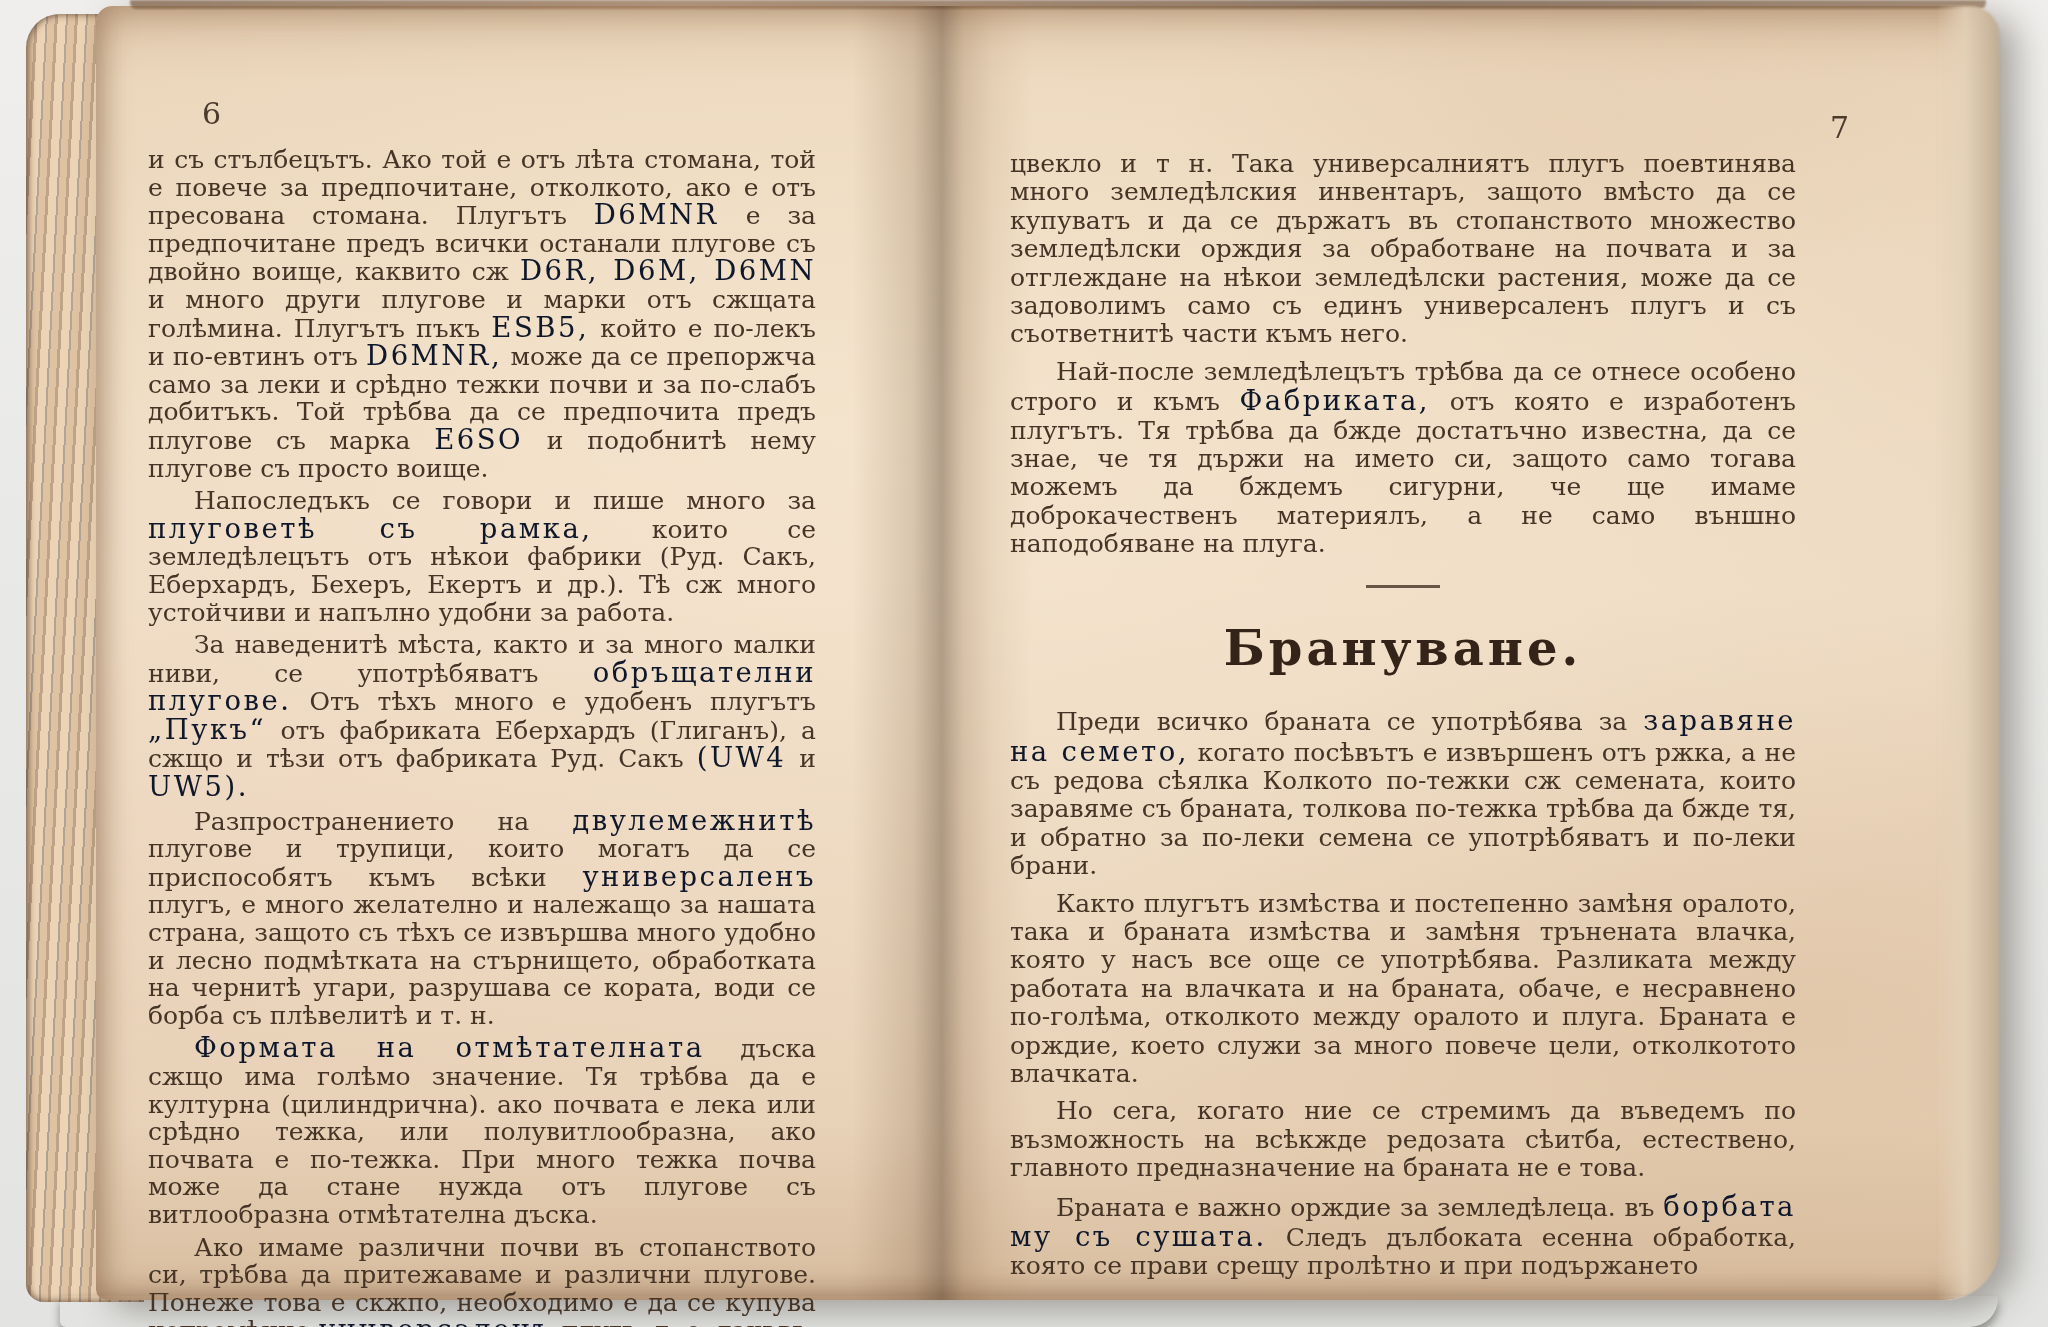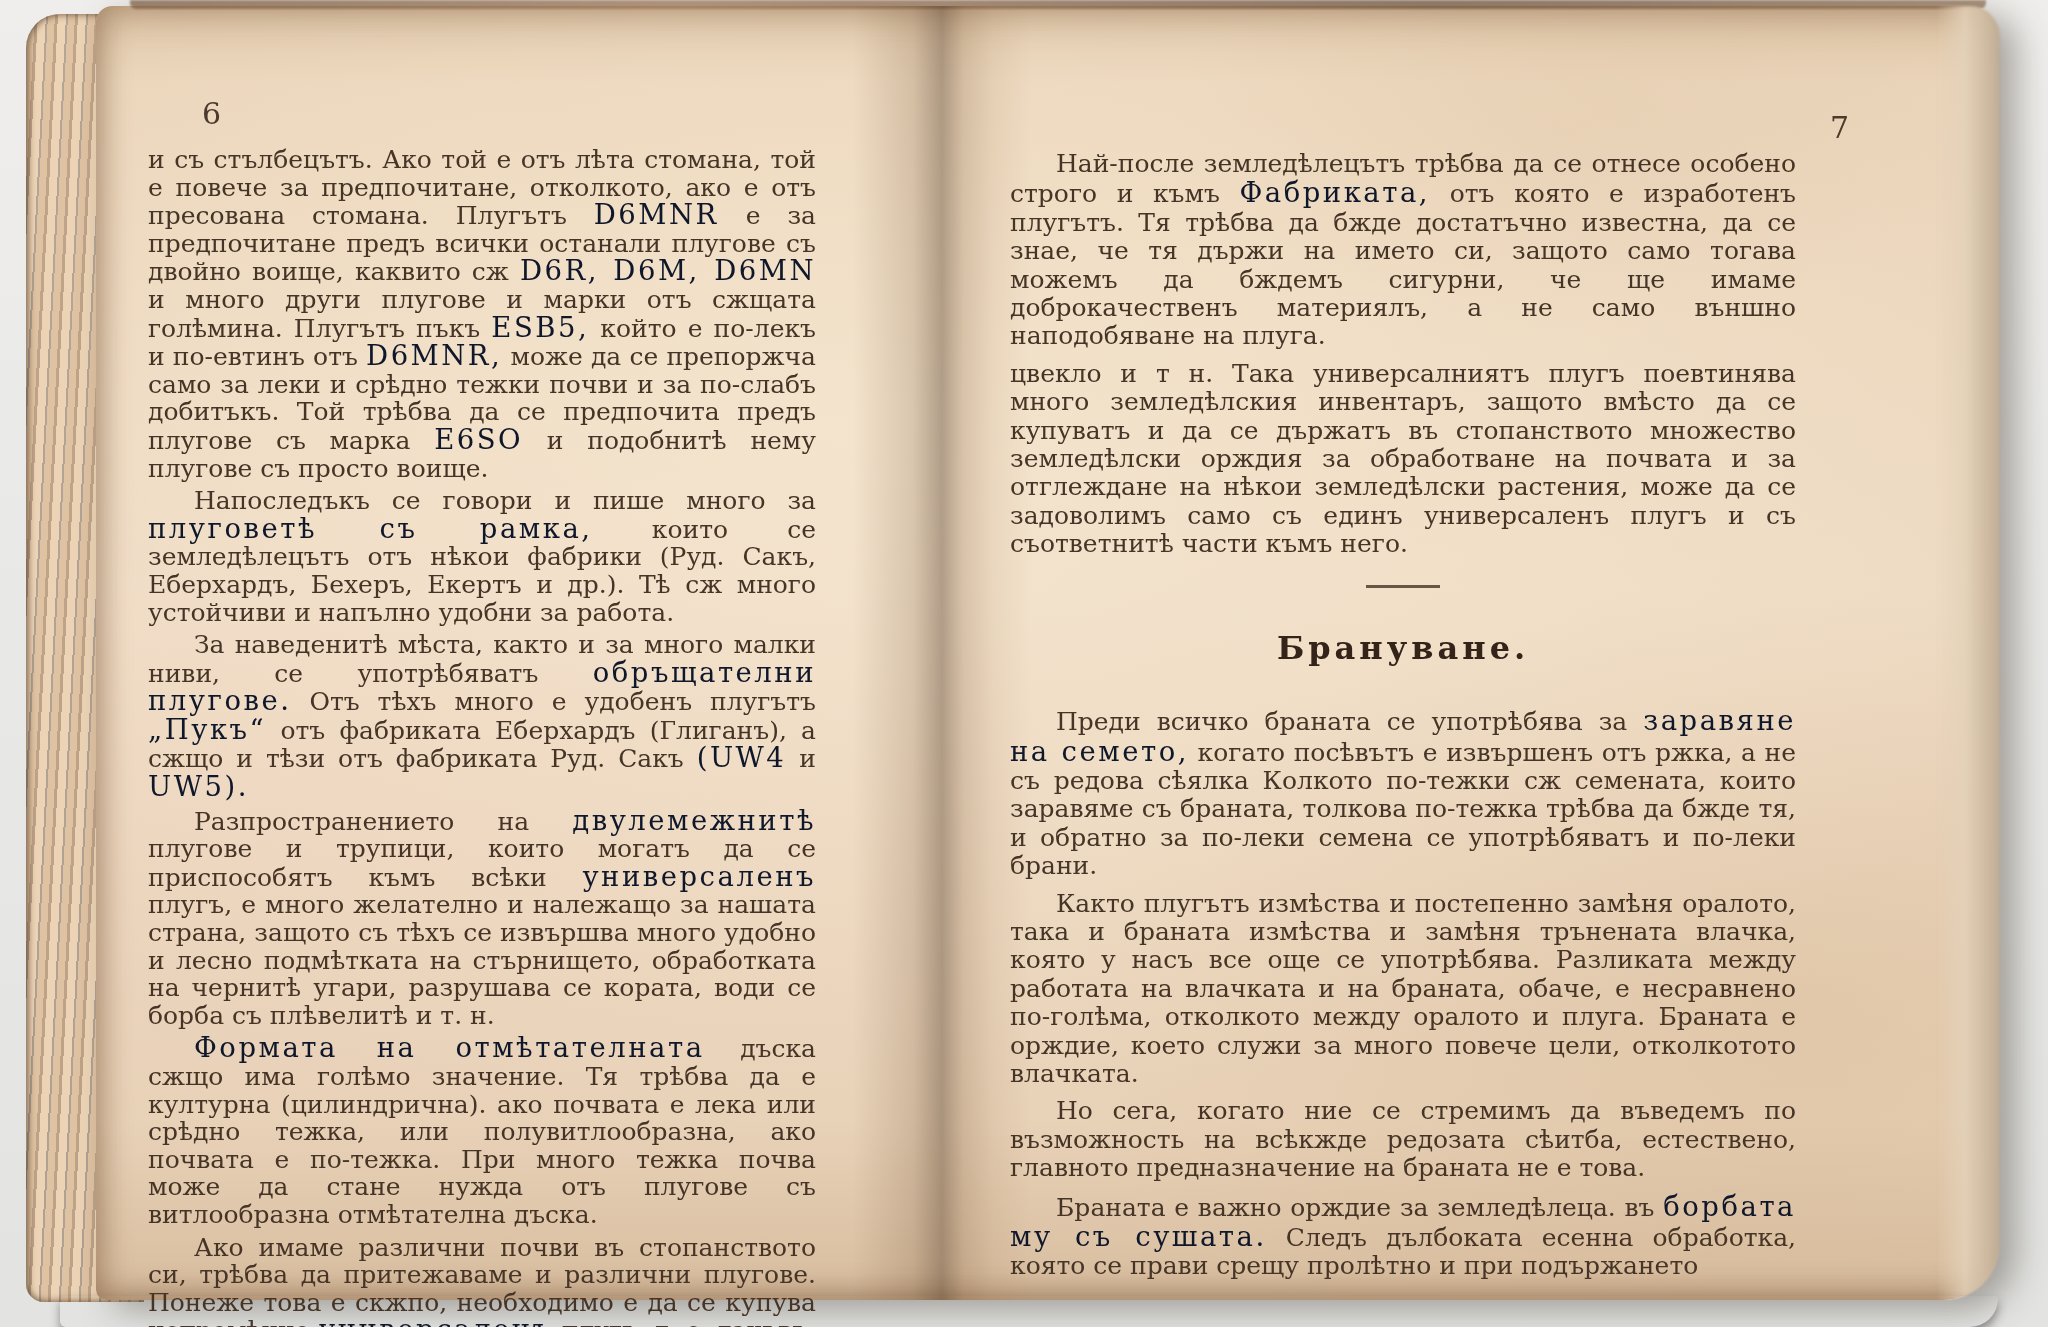--- a/index.html
+++ b/index.html
@@ -80,21 +80,21 @@
   .para.indent{text-indent:46px}
   .b{
     font-weight:normal;letter-spacing:2.5px;font-size:1.1em;color:#0f172a;
   }
   .section-divider{
     width:74px;height:0;border-top:3px solid rgba(58,40,26,.75);
     margin:26px auto 0 auto;
   }
   .section-heading{
     margin:46px 0 44px 0;text-align:center;
-    font-size:32px;font-weight:bold;letter-spacing:4px;color:#342318;
+    font-size:48px;font-weight:bold;letter-spacing:4px;color:#342318;
   }
 </style>
 </head>
 <body>
 
 <div class="scan">
   <div class="edge-stack"></div>
   <div class="paper"></div>
   <div class="top-edge"></div>
   <div class="gutter"></div>
@@ -108,22 +108,22 @@
       <p class="para"><span>и съ стълбецътъ. Ако той е отъ лѣта стомана, той е повече за предпочитане, отколкото, ако е отъ пресована стомана. Плугътъ </span><span class="b">D6MNR</span><span> е за предпочитане предъ всички останали плугове съ двойно воище, каквито сж </span><span class="b">D6R, D6M, D6MN</span><span> и много други плугове и марки отъ сжщата голѣмина. Плугътъ пъкъ </span><span class="b">ESB5,</span><span> който е по-лекъ и по-евтинъ отъ </span><span class="b">D6MNR,</span><span> може да се препоржча само за леки и срѣдно тежки почви и за по-слабъ добитъкъ. Той трѣбва да се предпочита предъ плугове съ марка </span><span class="b">E6SO</span><span> и подобнитѣ нему плугове съ просто воище.</span></p>
       <p class="para indent"><span>Напоследъкъ се говори и пише много за </span><span class="b">плуговетѣ съ рамка,</span><span> които се земледѣлецътъ отъ нѣкои фабрики (Руд. Сакъ, Еберхардъ, Бехеръ, Екертъ и др.). Тѣ сж много устойчиви и напълно удобни за работа.</span></p>
       <p class="para indent"><span>За наведенитѣ мѣста, както и за много малки ниви, се употрѣбяватъ </span><span class="b">обръщателни плугове.</span><span> Отъ тѣхъ много е удобенъ плугътъ </span><span class="b">„Пукъ“</span><span> отъ фабриката Еберхардъ (Глиганъ), а сжщо и тѣзи отъ фабриката Руд. Сакъ </span><span class="b">(UW4</span><span> и </span><span class="b">UW5).</span></p>
       <p class="para indent"><span>Разпространението на </span><span class="b">двулемежнитѣ</span><span> плугове и трупици, които могатъ да се приспособятъ къмъ всѣки </span><span class="b">универсаленъ</span><span> плугъ, е много желателно и належащо за нашата страна, защото съ тѣхъ се извършва много удобно и лесно подмѣтката на стърнището, обработката на чернитѣ угари, разрушава се кората, води се борба съ плѣвелитѣ и т. н.</span></p>
       <p class="para indent"><span class="b">Формата на отмѣтателната</span><span> дъска сжщо има голѣмо значение. Тя трѣбва да е културна (цилиндрична). ако почвата е лека или срѣдно тежка, или полувитлообразна, ако почвата е по-тежка. При много тежка почва може да стане нужда отъ плугове съ витлообразна отмѣтателна дъска.</span></p>
       <p class="para indent"><span>Ако имаме различни почви въ стопанството си, трѣбва да притежаваме и различни плугове. Понеже това е скжпо, необходимо е да се купува непремѣнно </span><span class="b">универсаленъ</span><span> плугъ, т. е. такъвъ, къмъ който могатъ да се прикачватъ не само различни плужни тѣла, но и различни други орждия, като двойни плужни тѣла, подривачи, обръщачи, огърлячи, окопвачки, приспособления за вадене на картофи и</span></p>
     </div>
 
   <div class="text-block" id="right-text">
     <div id="right-text-top">
+        <p class="para"><span>цвекло и т н. Така универсалниятъ плугъ поевтинява много земледѣлския инвентаръ, защото вмѣсто да се купуватъ и да се държатъ въ стопанството множество земледѣлски орждия за обработване на почвата и за отглеждане на нѣкои земледѣлски растения, може да се задоволимъ само съ единъ универсаленъ плугъ и съ съответнитѣ части къмъ него.</span></p>
         <p class="para indent"><span>Най-после земледѣлецътъ трѣбва да се отнесе особено строго и къмъ </span><span class="b">Фабриката,</span><span> отъ която е изработенъ плугътъ. Тя трѣбва да бжде достатъчно известна, да се знае, че тя държи на името си, защото само тогава можемъ да бждемъ сигурни, че ще имаме доброкачественъ материялъ, а не само външно наподобяване на плуга.</span></p>
-        <p class="para"><span>цвекло и т н. Така универсалниятъ плугъ поевтинява много земледѣлския инвентаръ, защото вмѣсто да се купуватъ и да се държатъ въ стопанството множество земледѣлски орждия за обработване на почвата и за отглеждане на нѣкои земледѣлски растения, може да се задоволимъ само съ единъ универсаленъ плугъ и съ съответнитѣ части къмъ него.</span></p>
       </div>
     <div class="section-divider"></div>
     <h2 class="section-heading">Брануване.</h2>
     <div id="right-text-bottom">
         <p class="para indent"><span>Преди всичко браната се употрѣбява за </span><span class="b">заравяне на семето,</span><span> когато посѣвътъ е извършенъ отъ ржка, а не съ редова сѣялка Колкото по-тежки сж семената, които заравяме съ браната, толкова по-тежка трѣбва да бжде тя, и обратно за по-леки семена се употрѣбяватъ и по-леки брани.</span></p>
         <p class="para indent"><span>Както плугътъ измѣства и постепенно замѣня оралото, така и браната измѣства и замѣня трънената влачка, която у насъ все още се употрѣбява. Разликата между работата на влачката и на браната, обаче, е несравнено по-голѣма, отколкото между оралото и плуга. Браната е орждие, което служи за много повече цели, отколкотото влачката.</span></p>
         <p class="para indent"><span>Но сега, когато ние се стремимъ да въведемъ по възможность на всѣкжде редозата сѣитба, естествено, главното предназначение на браната не е това.</span></p>
         <p class="para indent"><span>Браната е важно орждие за земледѣлеца. въ </span><span class="b">борбата му съ сушата.</span><span> Следъ дълбоката есенна обработка, която се прави срещу пролѣтно и при подържането</span></p>
       </div>
   </div>

